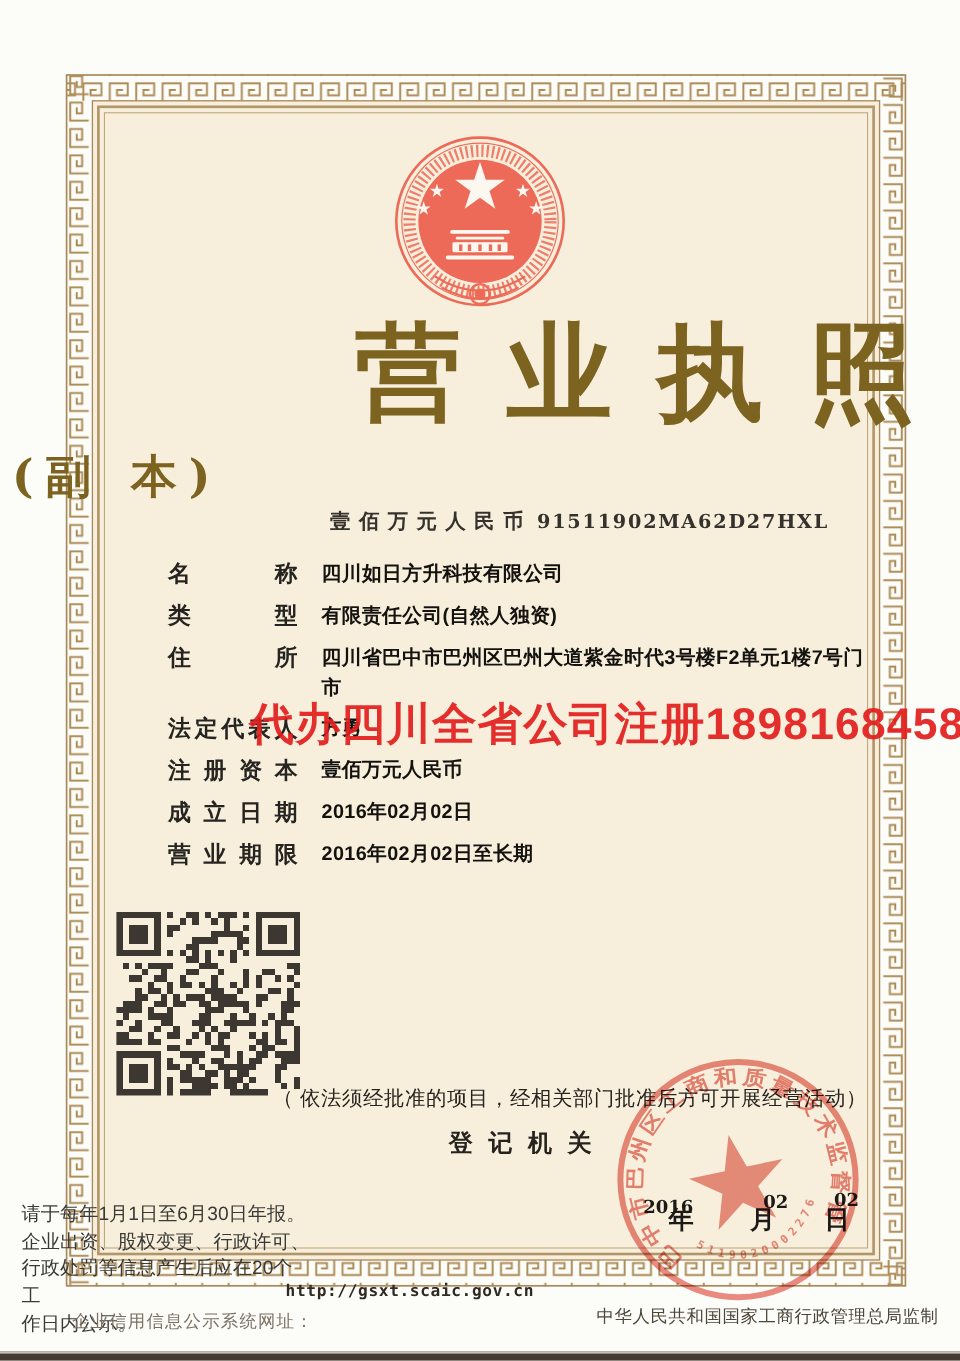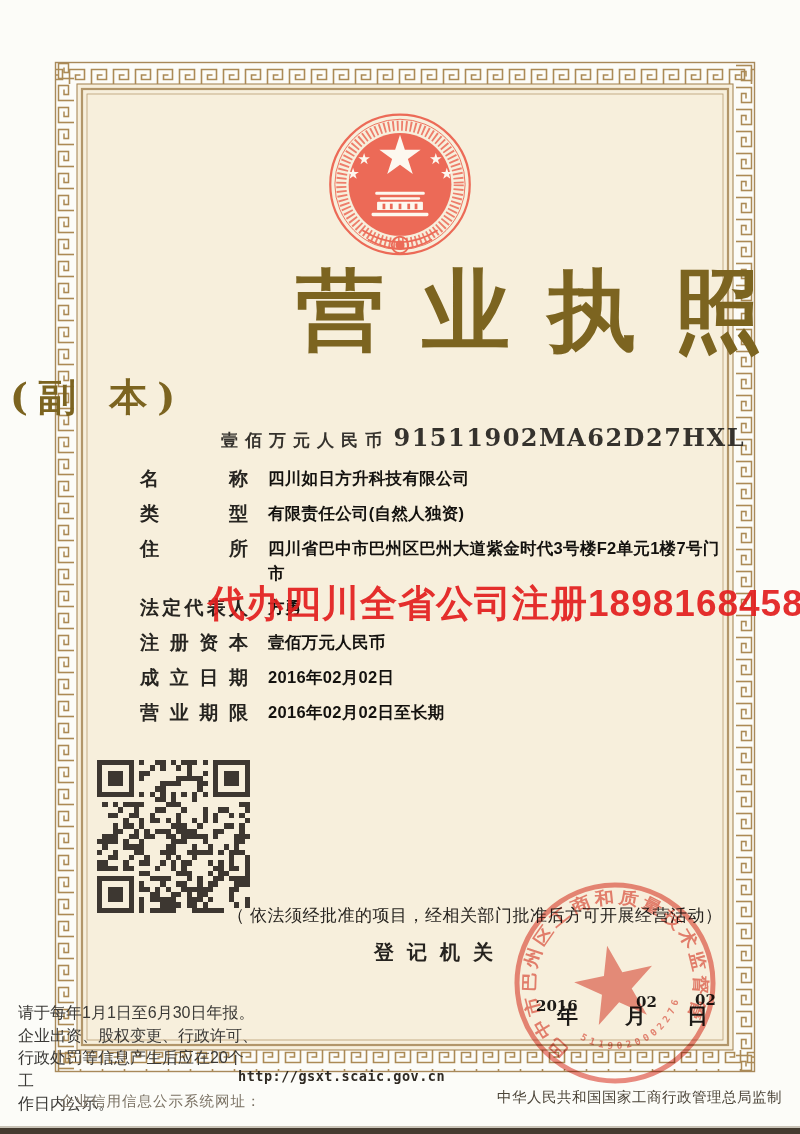--- a/index.html
+++ b/index.html
@@ -27,21 +27,21 @@
   .subtitle{
     left:0;right:0;top:372px;text-align:left;z-index:2;
     font-family:"DejaVu Serif","Liberation Serif",serif;
     font-size:38px;font-weight:700;color:#7c6420;letter-spacing:10px;padding-left:10px;
   }
   .creditline{
     left:0;right:0;top:423px;text-align:center;z-index:2;
     padding-left:166px;white-space:nowrap;
   }
   .creditline .lbl{font-size:17px;font-weight:700;letter-spacing:7px;color:#35322d;}
-  .creditline .code{font-family:"DejaVu Serif","Liberation Serif",serif;font-size:24px;font-weight:600;letter-spacing:1.5px;color:#35322d;}
+  .creditline .code{font-family:"DejaVu Serif","Liberation Serif",serif;font-size:16px;font-weight:600;letter-spacing:1.5px;color:#35322d;}
 
   
   .fields{left:140px;top:466px;width:594px;z-index:2;}
   .frow{display:flex;align-items:flex-start;margin-bottom:9px;min-height:26px;}
   .flabel{
     width:108px;margin-right:20px;flex:none;
     font-size:19px;font-weight:600;color:#262420;
     text-align:justify;text-align-last:justify;line-height:26px;
   }
   .fvalue{flex:1;font-size:16.5px;font-weight:600;color:#14120f;line-height:25px;letter-spacing:.3px;}

